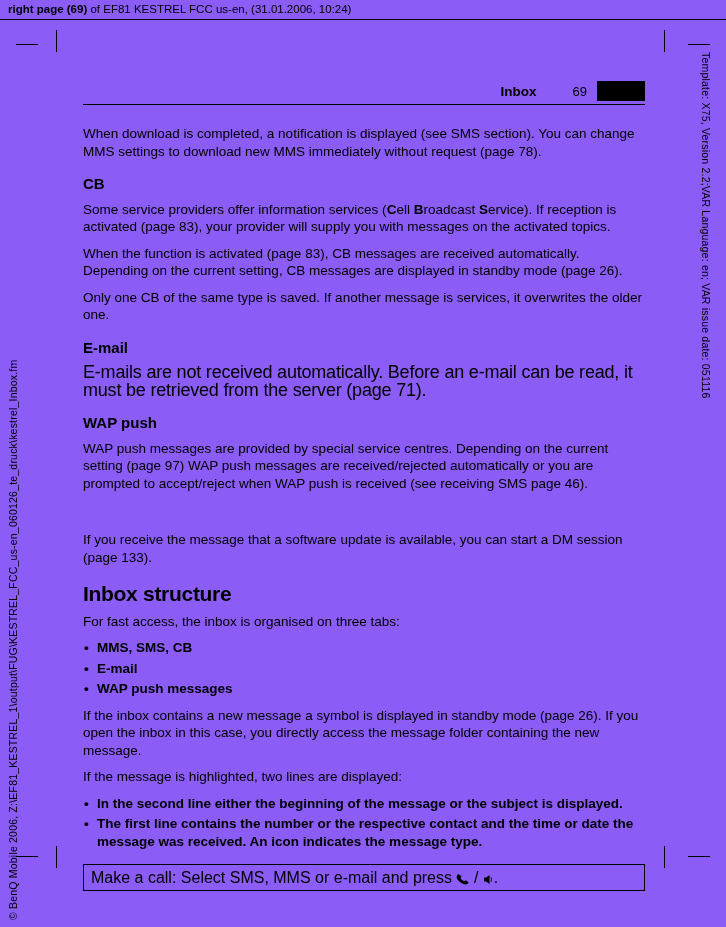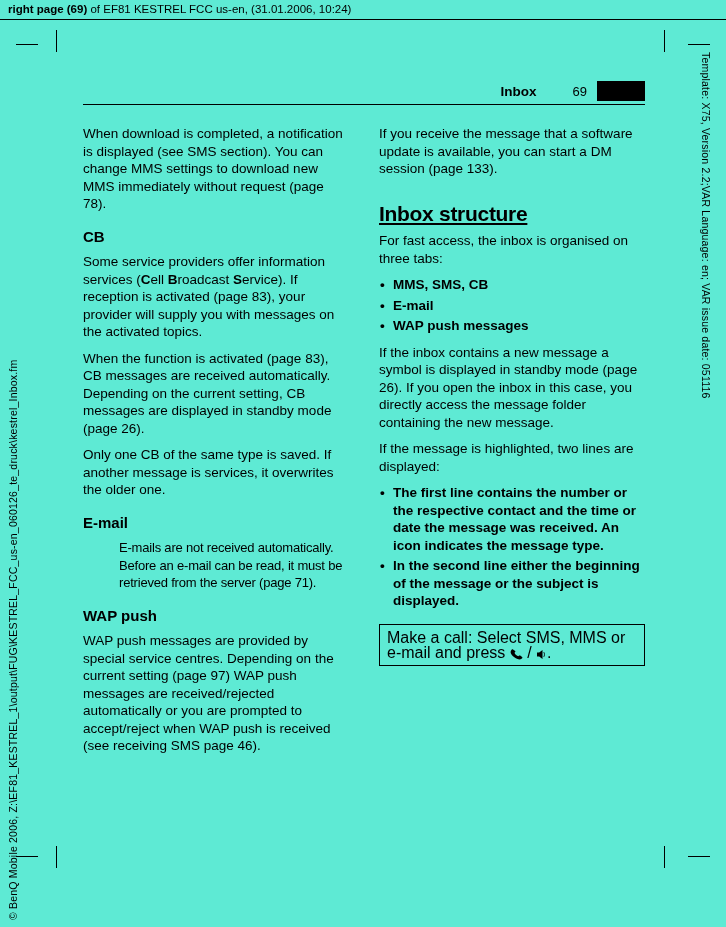--- a/index.html
+++ b/index.html
@@ -1,17 +1,17 @@
 <!DOCTYPE html>
 <html><head>
 <meta charset="utf-8">
 <style>
   html,body { margin:0; padding:0; background:#ffffff; }
   .page {
-    position:relative; width:726px; height:927px; background:#5eead4;
+    position:relative; width:726px; height:927px; background:#8b5cf6;
     font-family:"Liberation Sans", sans-serif; color:#000; overflow:hidden;
   }
   
   .print-header { position:absolute; top:3px; left:8px; font-size:11.5px; white-space:nowrap; }
   .print-header .bold { font-weight:bold; }
   .top-rule { position:absolute; top:19px; left:0; width:726px; height:1px; background:#000; }
 
   
   .crop { position:absolute; background:#000; }
 
@@ -26,27 +26,27 @@
   }
 
   
   .content { position:absolute; left:83px; top:80px; width:562px; }
   .page-head { display:flex; justify-content:flex-end; align-items:center; height:22px; }
   .head-title { font-weight:bold; font-size:13.5px; }
   .head-num { font-size:13px; margin-left:36px; }
   .head-tab { width:48px; height:20px; background:#000; margin-left:10px; }
   .head-rule { height:1px; background:#000; margin-top:2px; }
 
-  .cols { display:flex; gap:30px; margin-top:20px; }
+  .cols { display:flex; gap:30px; margin-top:20px;flex-direction:column; }
   .col { flex:1; font-size:13.5px; line-height:17.5px; }
 
   .para { margin:0 0 9px 0; }
-  .para.condensed { font-size:13px; letter-spacing:-0.2px;margin-left:36px; }
+  .para.condensed { font-size:18px; letter-spacing:-0.2px; }
   .h2 { font-size:15px; font-weight:bold; margin:15px 0 8px 0; }
-  .h1 { font-size:21px; font-weight:bold; margin:27px 0 10px 0; letter-spacing:-0.3px;text-decoration:underline; }
+  .h1 { font-size:21px; font-weight:bold; margin:19px 0 10px 0; letter-spacing:-0.3px; }
 
   ul.bullets { list-style:none; margin:0 0 9px 0; padding:0; }
   ul.bullets li { position:relative; padding-left:14px; margin:0 0 3px 0;font-weight:bold; }
   ul.bullets li::before { content:"\2022"; position:absolute; left:1px; }
 
   .info-box {
     border:1px solid #000; padding:5px 7px; margin-top:14px;
     font-size:16px; line-height:15px;
   }
   .inline-icon { display:inline-block; }
@@ -107,22 +107,22 @@
         <ul class="bullets">
           <li>MMS, SMS, CB</li>
           <li>E-mail</li>
           <li>WAP push messages</li>
         </ul>
 
         <p class="para">If the inbox contains a new message a symbol is displayed in standby mode (page 26). If you open the inbox in this case, you directly access the message folder containing the new message.</p>
         <p class="para">If the message is highlighted, two lines are displayed:</p>
 
         <ul class="bullets">
+          <li>In the second line either the beginning of the message or the subject is displayed.</li>
           <li>The first line contains the number or the respective contact and the time or date the message was received. An icon indicates the message type.</li>
-          <li>In the second line either the beginning of the message or the subject is displayed.</li>
         </ul>
 
         <div class="info-box"><span>Make a call: Select SMS, MMS or e-mail and press </span><span class="inline-icon"><svg width="13" height="11" viewBox="0 0 13 11">
                 <path fill="#000" d="M1.6.7C.9 1.4.5 2.3.6 3.2.9 6.6 6.4 10.4 9.8 10.4c.9 0 1.8-.4 2.4-1.1.3-.4.3-.9-.1-1.2L10.2 6.6c-.3-.3-.8-.3-1.1 0l-.7.7C7 6.9 4.9 5.2 4.5 3.7l.7-.7c.3-.3.3-.8 0-1.1L3 .5C2.6.1 2.1.2 1.6.7z"></path>
               </svg></span><span> / </span><span class="inline-icon"><svg width="11" height="11" viewBox="0 0 11 11">
                 <path fill="#000" d="M1 3.5h2.2L6.5 1v9L3.2 7.5H1z"></path>
                 <path d="M7.8 3.2c.9.9.9 3.7 0 4.6" stroke="#000" stroke-width="0.9" fill="none"></path>
               </svg></span><span>.</span></div>
       </div>
 

